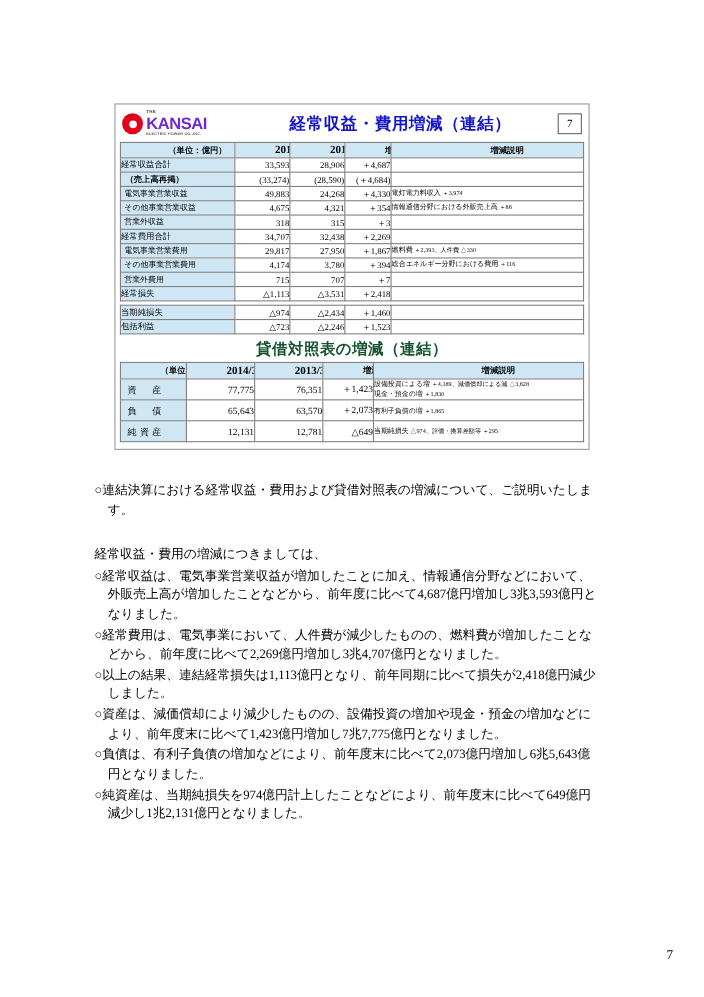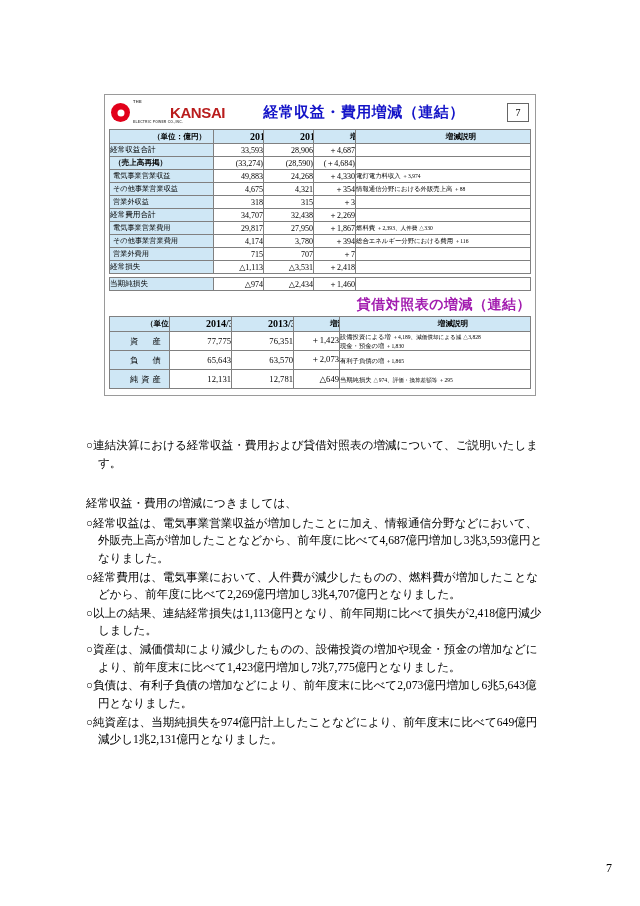--- a/index.html
+++ b/index.html
@@ -70,25 +70,24 @@
     font-weight: bold;
     color: #444;
     letter-spacing: .3px;
     display: block;
     margin-bottom: 1px;
   }
   .logo-main {
     font-family: "Liberation Sans", sans-serif;
     font-size: 15px;
     font-weight: bold;
-    color: #b91c1c;
+    color: #6d28d9;
     letter-spacing: -0.4px;
     display: block;
     line-height: 1;
-    margin-left: 37px;
   }
   .logo-sub {
     font-family: "Liberation Sans", sans-serif;
     font-size: 3.4px;
     font-weight: bold;
     color: #555;
     letter-spacing: .2px;
     display: block;
     margin-top: 1px;
   }
@@ -109,24 +108,24 @@
     font-family: "Liberation Serif", serif;
     font-size: 10px;
     display: flex;
     align-items: center;
     justify-content: center;
     margin-right: 2px;
   }
 
   
   .section-title {
-    text-align: right;
+    text-align: center;
     font-size: 14px;
     font-weight: bold;
-    color: #a21caf;
+    color: #14532d;
     letter-spacing: .5px;
     margin: 5px 0 2px 0;
   }
 
   
   table.fin {
     width: 100%;
     border-collapse: collapse;
     table-layout: fixed;
     font-size: 7.3px;
@@ -193,21 +192,21 @@
   }
   table.fin { border: 1.6px solid #333; }
 
   
   table.bs { margin-top: 0; }
   table.bs td { height: 19px; }
   table.bs tr.hdr td { height: 14px; }
   table.bs td.lbl {
     font-size: 8.2px;
     letter-spacing: 3px;
-    padding-left: 20px;
+    padding-left: 6px;
   }
   table.bs td.num { font-size: 8.6px; }
   table.bs td.note { font-size: 6.3px; line-height: 1.45; }
   table.bs .c-label { width: 60px; }
   table.bs .c-y1 { width: 62px; }
   table.bs .c-y2 { width: 62px; }
   table.bs .c-chg { width: 46px; }
 
   
   #body-text {
@@ -361,20 +360,27 @@
         <col class="c-note">
     </colgroup>
     <tbody id="standalone-body">
         <tr>
           <td class="lbl">当期純損失</td>
           <td class="num">△974</td>
           <td class="num">△2,434</td>
           <td class="num">＋1,460</td>
           <td class="note"></td>
         </tr>
+        <tr>
+          <td class="lbl">包括利益</td>
+          <td class="num">△723</td>
+          <td class="num">△2,246</td>
+          <td class="num">＋1,523</td>
+          <td class="note"></td>
+        </tr>
       </tbody>
   </table>
 
   <div class="section-title">貸借対照表の増減（連結）</div>
 
   <table class="fin bs">
     <colgroup>
       <col class="c-label">
         <col class="c-y1">
         <col class="c-y2">

